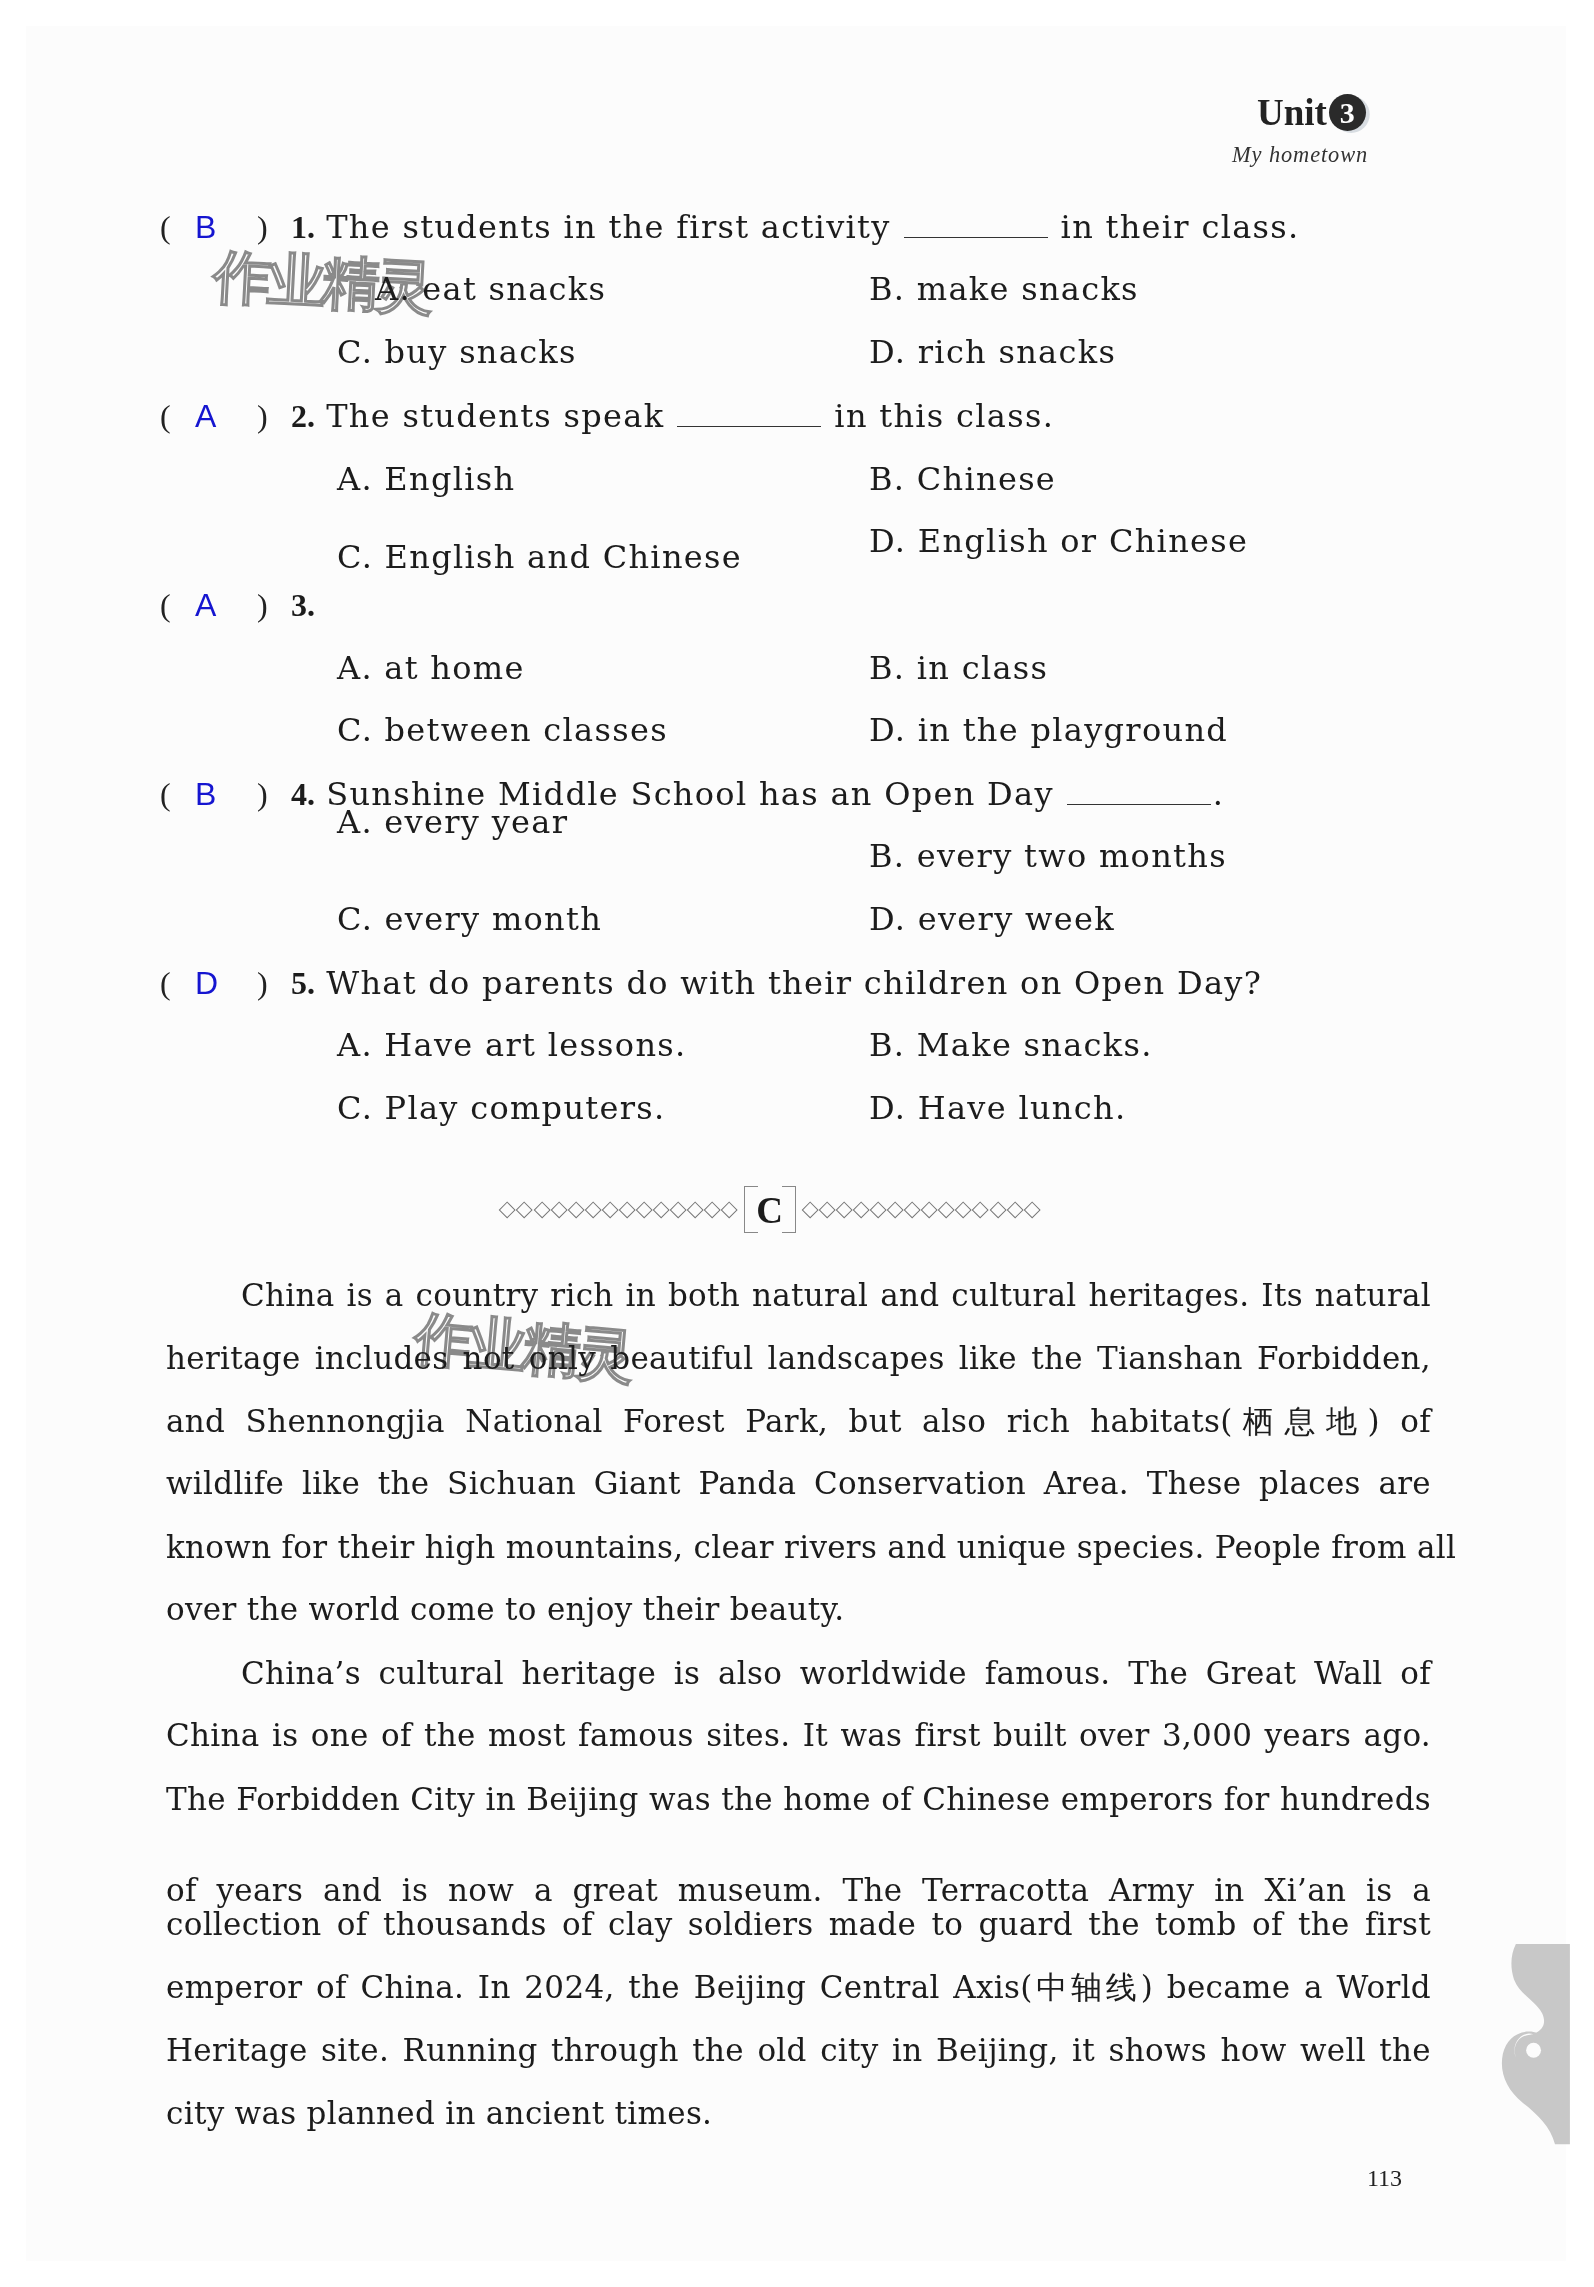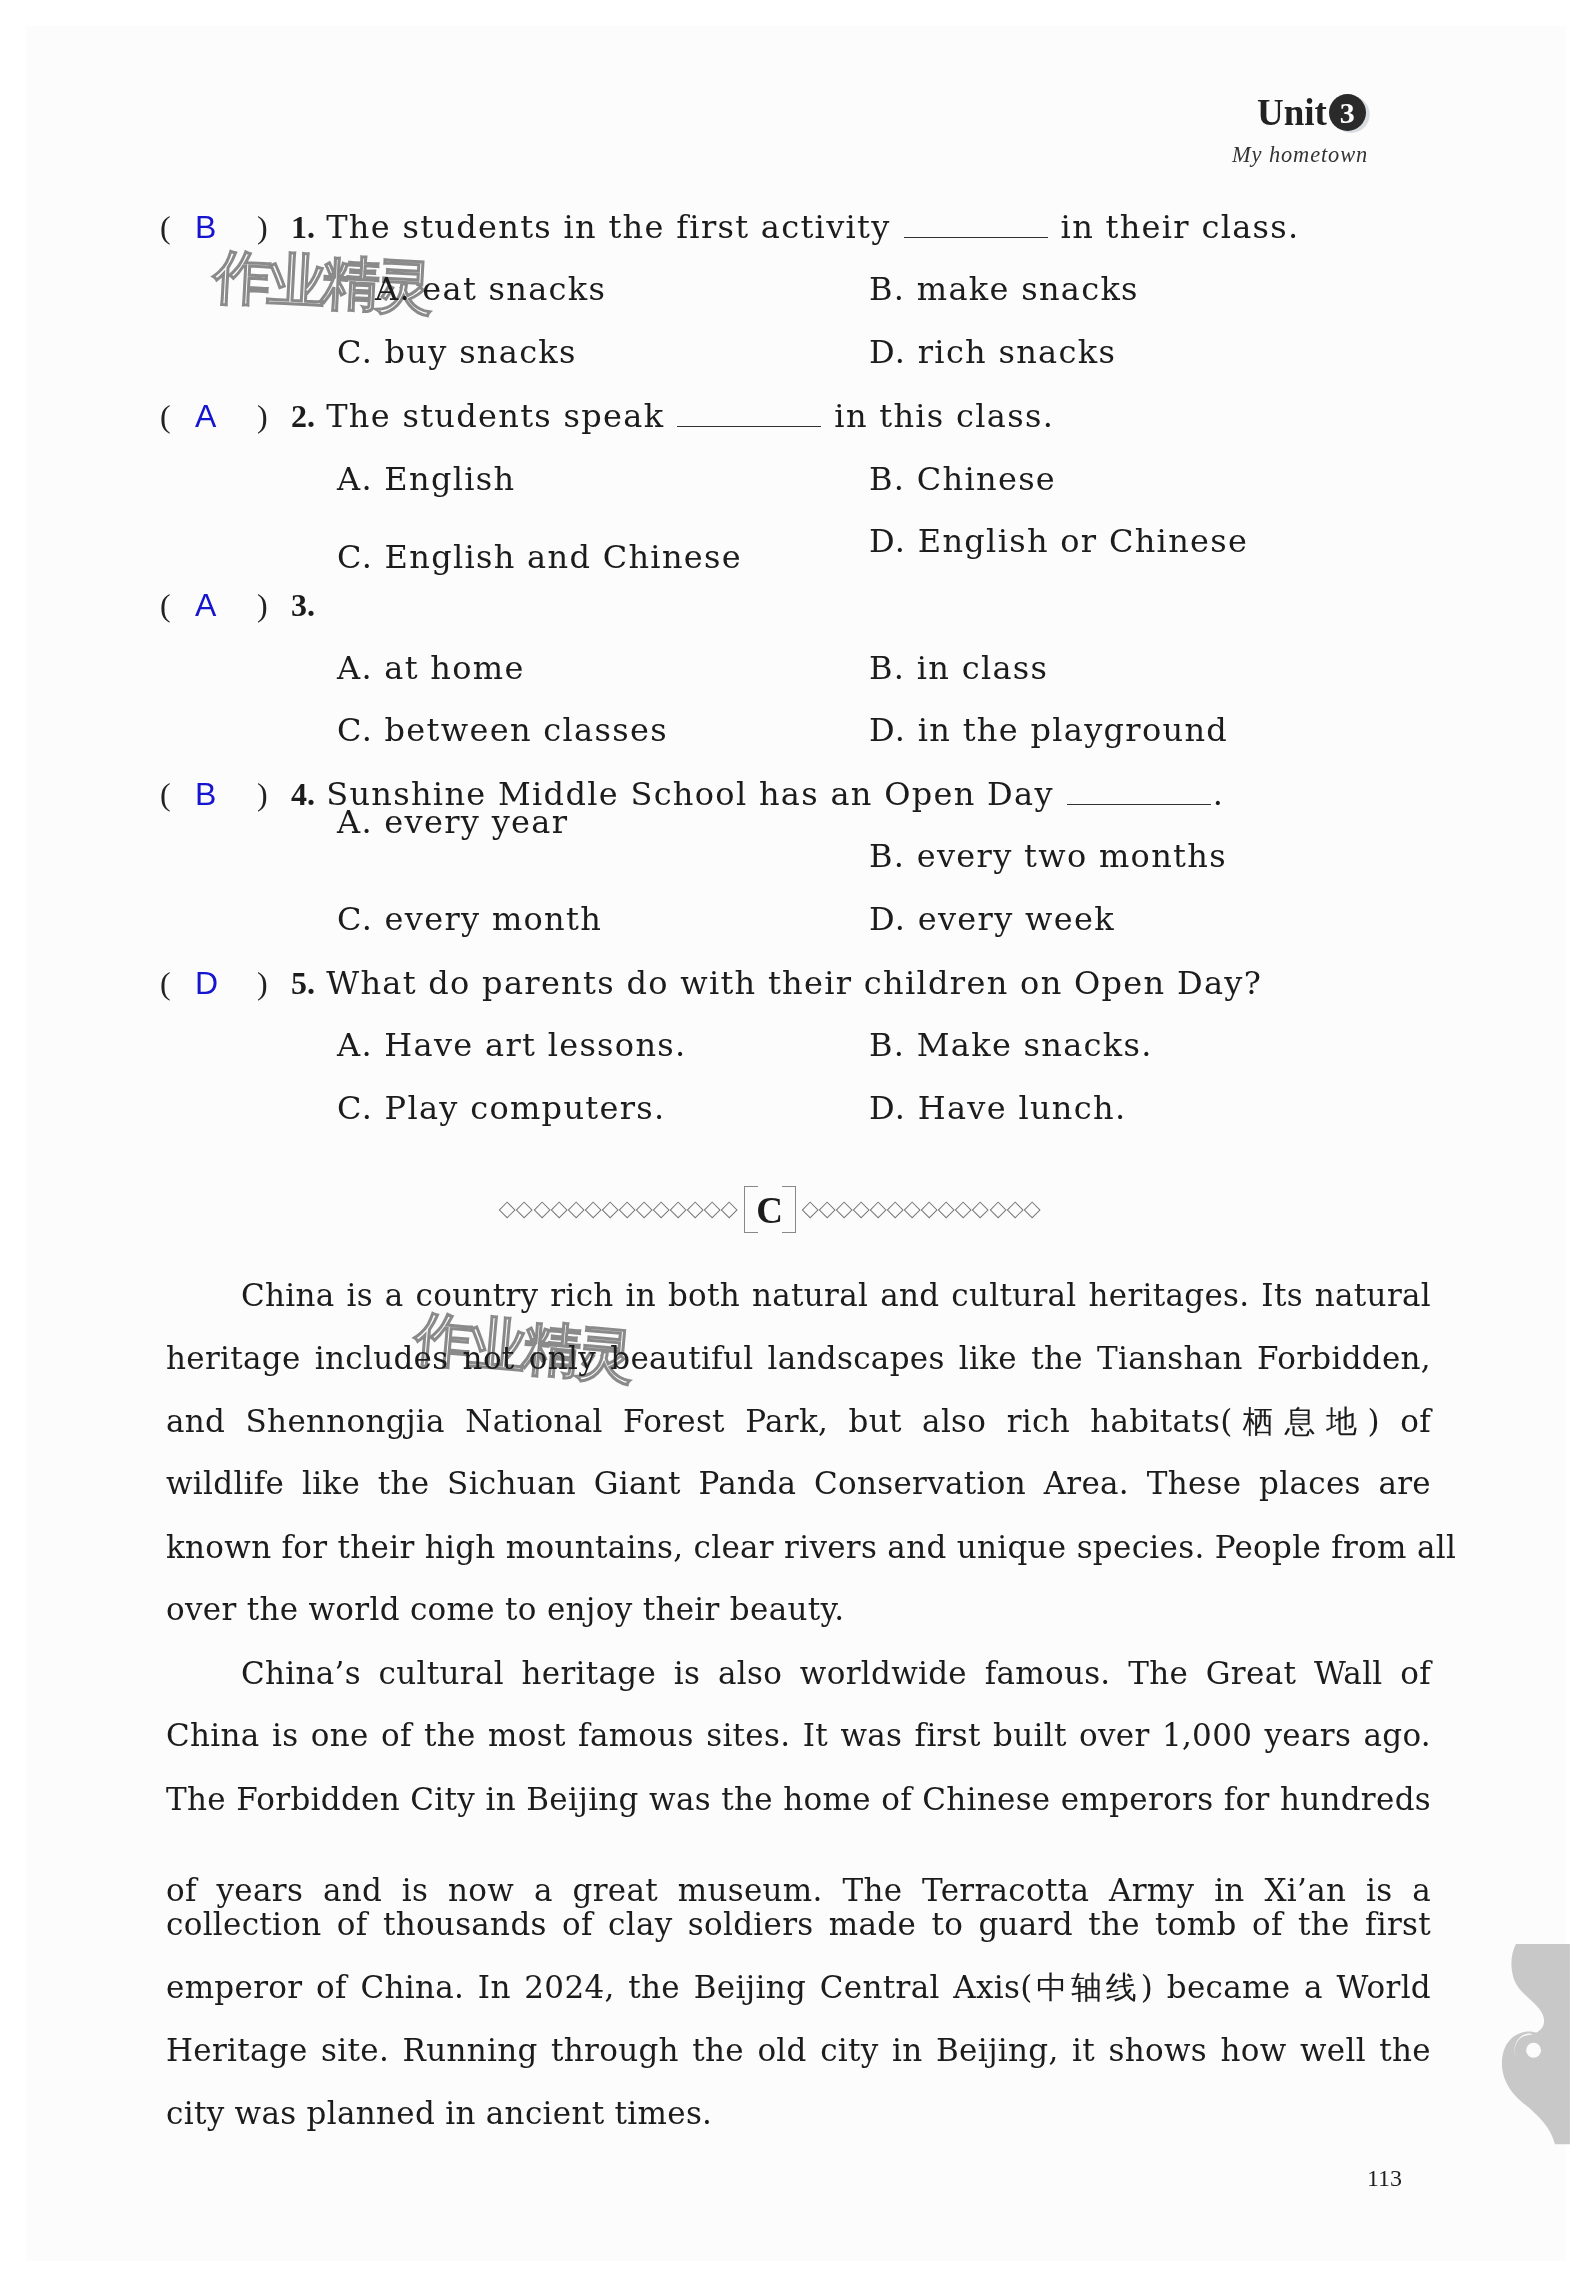--- a/index.html
+++ b/index.html
@@ -146,21 +146,21 @@
   </div>
 </div>
 
 <div class="abs pline indent" style="top:1277px;">China is a country rich in both natural and cultural heritages. Its natural</div>
 <div class="abs pline" style="top:1340px;">heritage includes not only beautiful landscapes like the Tianshan Forbidden,</div>
 <div class="abs pline" style="top:1403px;">and Shennongjia National Forest Park, but also rich habitats(栖息地) of</div>
 <div class="abs pline" style="top:1465px;">wildlife like the Sichuan Giant Panda Conservation Area. These places are</div>
 <div class="abs pline" style="top:1529px;">known for their high mountains, clear rivers and unique species. People from all</div>
 <div class="abs pline last" style="top:1591px;">over the world come to enjoy their beauty.</div>
 <div class="abs pline indent" style="top:1655px;">China’s cultural heritage is also worldwide famous. The Great Wall of</div>
-<div class="abs pline" style="top:1717px;">China is one of the most famous sites. It was first built over 1,000 years ago.</div>
+<div class="abs pline" style="top:1717px;">China is one of the most famous sites. It was first built over 3,000 years ago.</div>
 <div class="abs pline" style="top:1781px;">The Forbidden City in Beijing was the home of Chinese emperors for hundreds</div>
 <div class="abs pline" style="top:1843px;margin-top:29px;">of years and is now a great museum. The Terracotta Army in Xi’an is a</div>
 <div class="abs pline" style="top:1906px;">collection of thousands of clay soldiers made to guard the tomb of the first</div>
 <div class="abs pline" style="top:1969px;">emperor of China. In 2024, the Beijing Central Axis(中轴线) became a World</div>
 <div class="abs pline" style="top:2032px;">Heritage site. Running through the old city in Beijing, it shows how well the</div>
 <div class="abs pline last" style="top:2095px;">city was planned in ancient times.</div>
 
 <div class="abs deco">
   <svg width="71" height="205" viewBox="0 0 76 220">
     <path d="M18 0 L76 0 L76 215 L60 215 C55 195 40 182 25 170 C8 156 0 138 4 118 C9 97 28 90 42 96 C54 102 54 118 44 122 C36 126 28 120 32 112 C34 106 42 108 42 112 C48 104 42 96 32 96 C18 98 14 112 18 122 C14 110 20 100 30 98 C46 96 52 86 46 74 C38 60 22 54 16 38 C12 26 12 12 18 0 Z" fill="#c8c8c8"></path>

